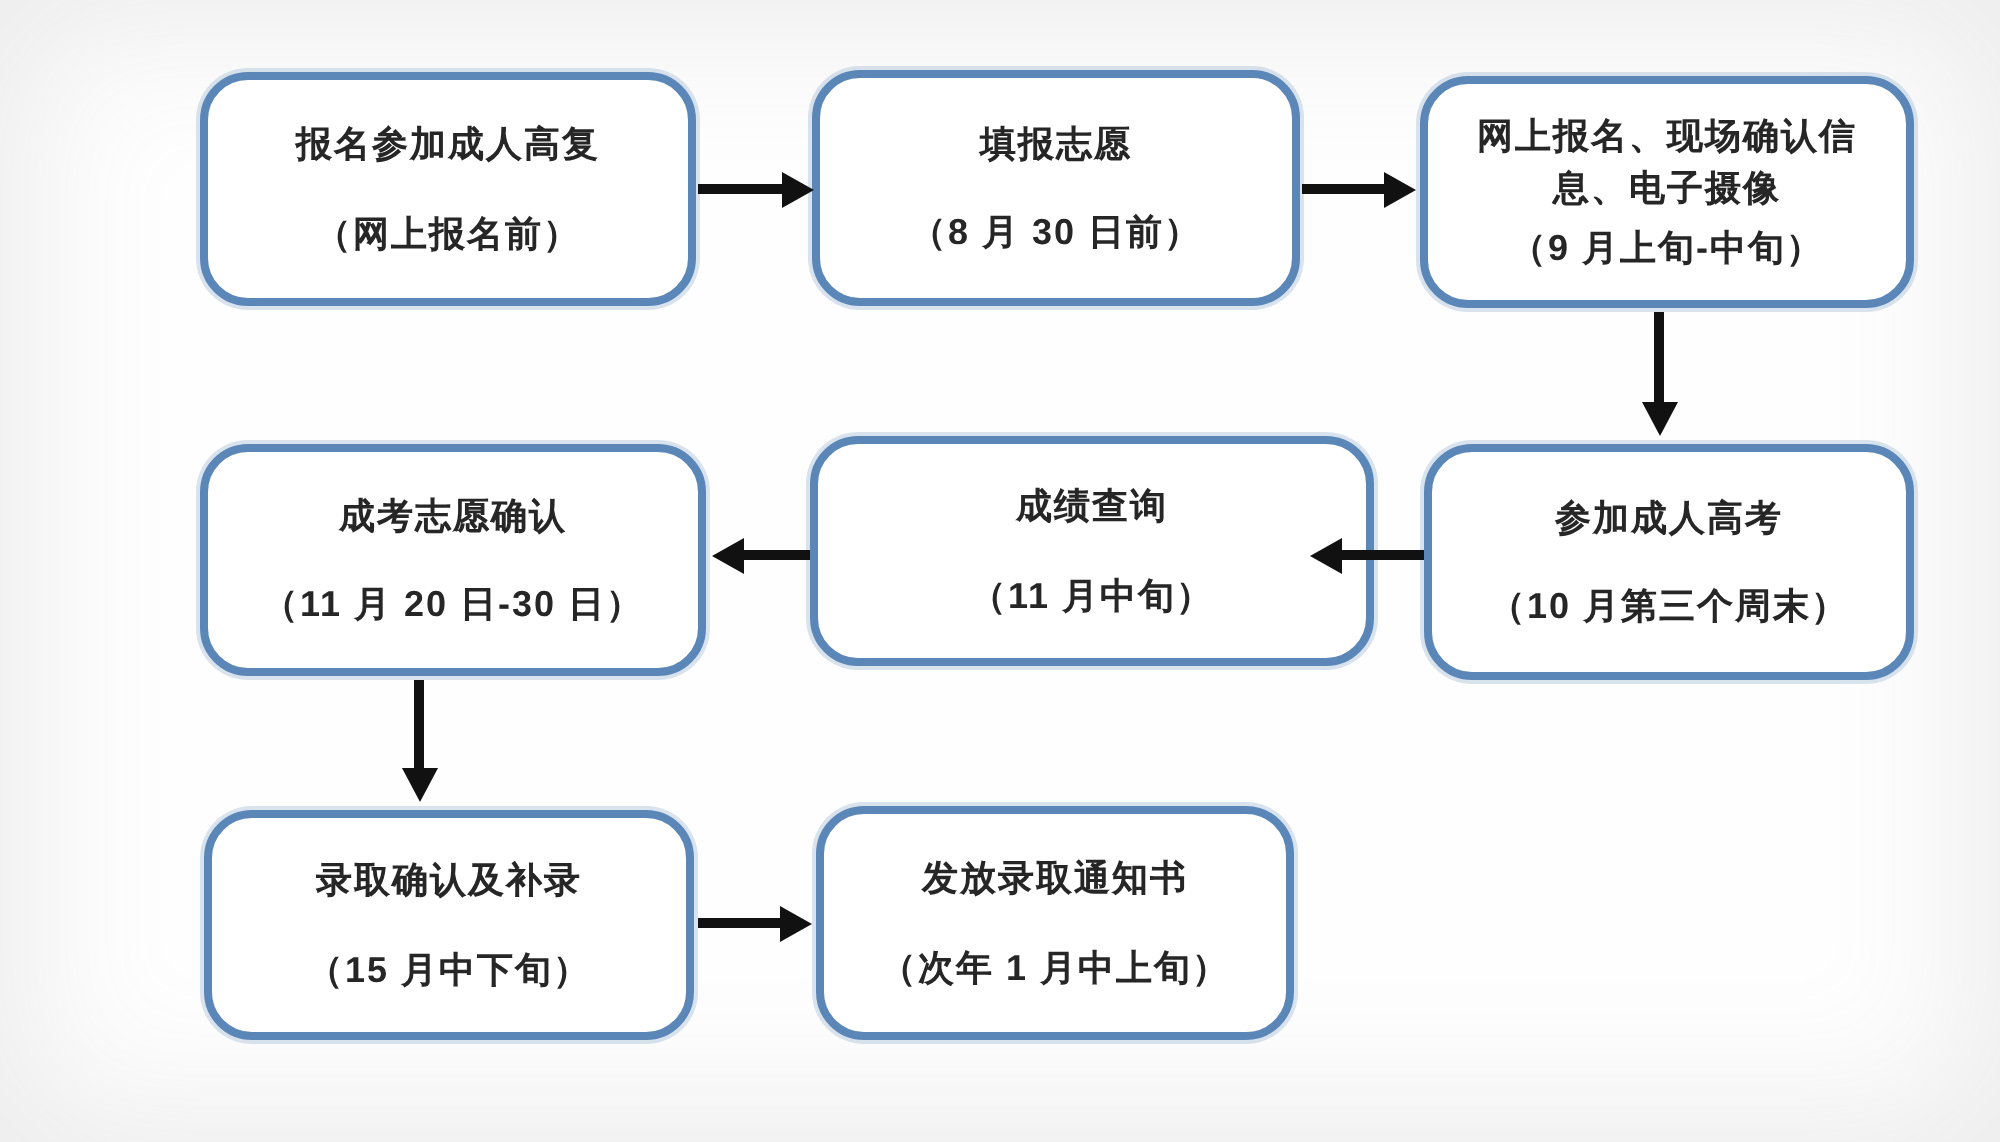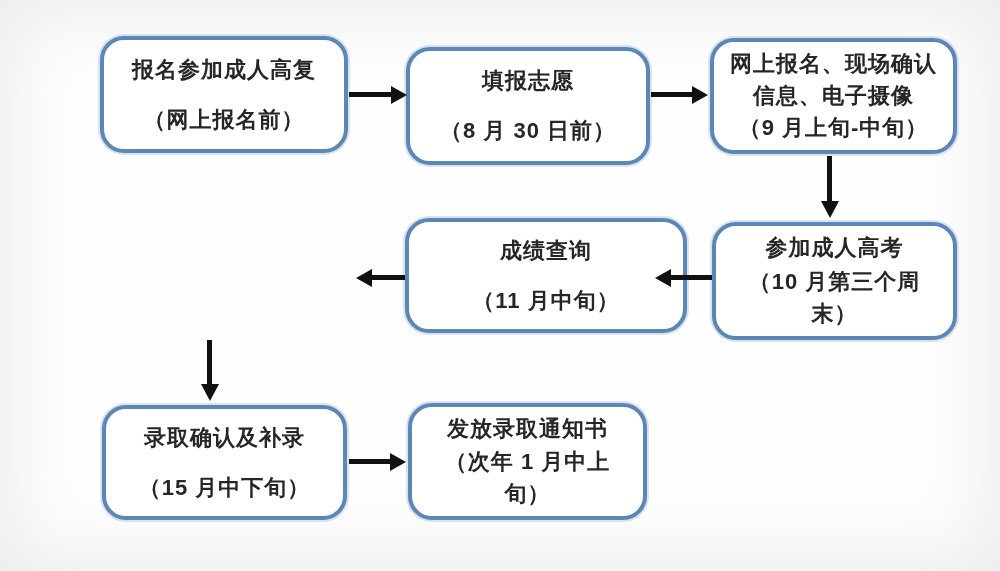--- a/index.html
+++ b/index.html
@@ -20,30 +20,30 @@
     border: 4px solid var(--border-color, #5b87b8);
     border-radius: 24px;
     box-shadow: 0 0 0 2px rgba(150,178,210,0.35);
     display: flex;
     flex-direction: column;
     align-items: center;
     justify-content: center;
     text-align: center;
     color: var(--text-color, #262626);
     font-weight: bold;
-    font-size: 22px;
+    font-size: 18px;
     letter-spacing: 1px;
     line-height: 1.45;
     padding: 6px 14px;
   }
   .node .gap2 { height: 18px; }
   .node .gap3 { height: 4px; }
   
   #n0 { left: 100px; top: 36px;  width: 248px; height: 117px; }
-  #n1 { left: 406px; top: 35px;  width: 244px; height: 118px; margin-top: 12px; }
+  #n1 { left: 406px; top: 35px;  width: 244px; height: 118px; }
   #n2 { left: 710px; top: 38px;  width: 247px; height: 116px; }
   #n3 { left: 712px; top: 222px; width: 245px; height: 118px; padding-left: 14px; }
   #n4 { left: 405px; top: 218px; width: 282px; height: 115px; }
   #n5 { left: 100px; top: 222px; width: 253px; height: 116px; }
   #n6 { left: 102px; top: 405px; width: 245px; height: 115px; }
   #n7 { left: 408px; top: 403px; width: 239px; height: 117px; }
   
   .shaft-h { position: absolute; height: 5px; background: var(--arrow-color, #111); }
   .shaft-v { position: absolute; width: 5px;  background: var(--arrow-color, #111); }
   .head { position: absolute; width: 0; height: 0; }
@@ -79,20 +79,25 @@
     <span class="gap2"></span>
     <span>（10 月第三个周末）</span>
   </div>
 
   <div class="node" id="n4">
     <span>成绩查询</span>
     <span class="gap2"></span>
     <span>（11 月中旬）</span>
   </div>
 
+  <div class="node" id="n5">
+    <span>成考志愿确认</span>
+    <span class="gap2"></span>
+    <span>（11 月 20 日-30 日）</span>
+  </div>
 
   <div class="node" id="n6">
     <span>录取确认及补录</span>
     <span class="gap2"></span>
     <span>（15 月中下旬）</span>
   </div>
 
   <div class="node" id="n7">
     <span>发放录取通知书</span>
     <span class="gap2"></span>

